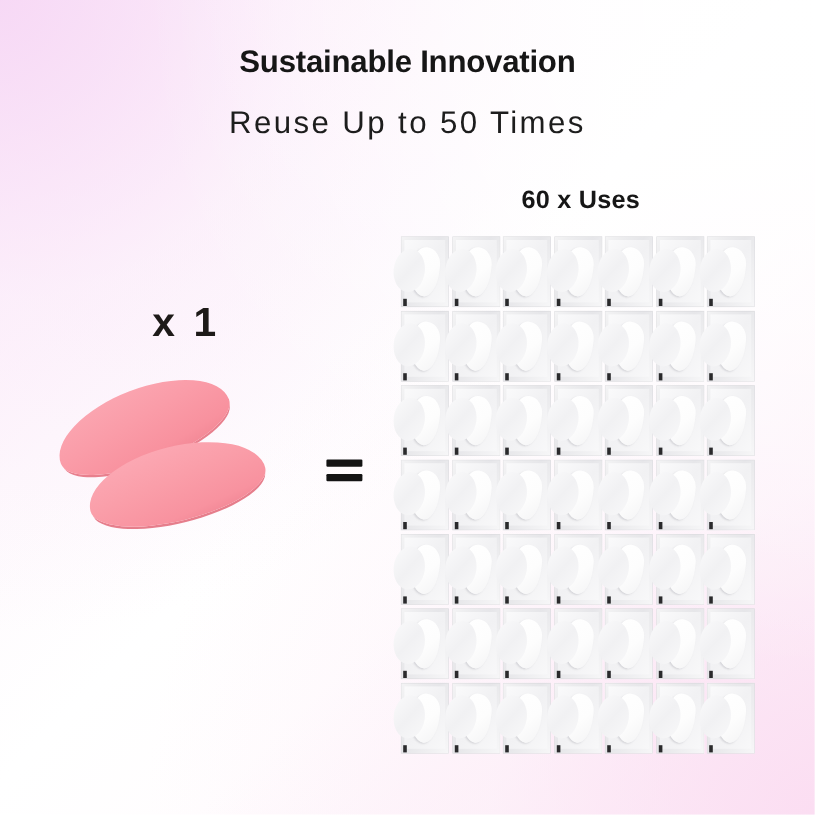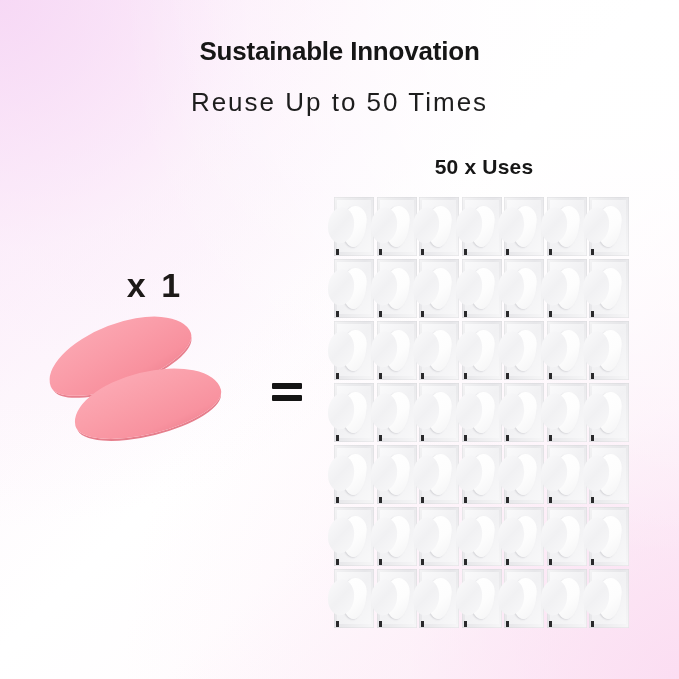--- a/index.html
+++ b/index.html
@@ -88,21 +88,21 @@
     font-size: 21px;
     font-weight: bold;
     color: #161616;
     letter-spacing: 0.2px;
     white-space: nowrap;
   }
 
   
   .x-one {
     position: absolute;
-    top: 266px;
+    top: 250px;
     left: 60px;
     width: 190px;
     text-align: center;
     font-size: 34px;
     font-weight: bold;
     color: #1d1a18;
     letter-spacing: 3px;
     white-space: nowrap;
   }
 
@@ -238,21 +238,21 @@
 
   <div class="bg-layer bg-base"></div>
   <div class="bg-layer bg-tl-glow"></div>
   <div class="bg-layer bg-br-glow"></div>
   <div class="bg-layer bg-tr-white"></div>
 
   <div class="title">Sustainable Innovation</div>
 
   <div class="subtitle">Reuse Up to 50 Times</div>
 
-  <div class="grid-caption">50 x Uses</div>
+  <div class="grid-caption">60 x Uses</div>
 
   <div class="x-one">x 1</div>
 
   <div class="pads">
     <div class="pad pad-top"></div>
     <div class="pad pad-bottom"></div>
   </div>
 
   <div class="equals">
     <i class="bar-top"></i>

